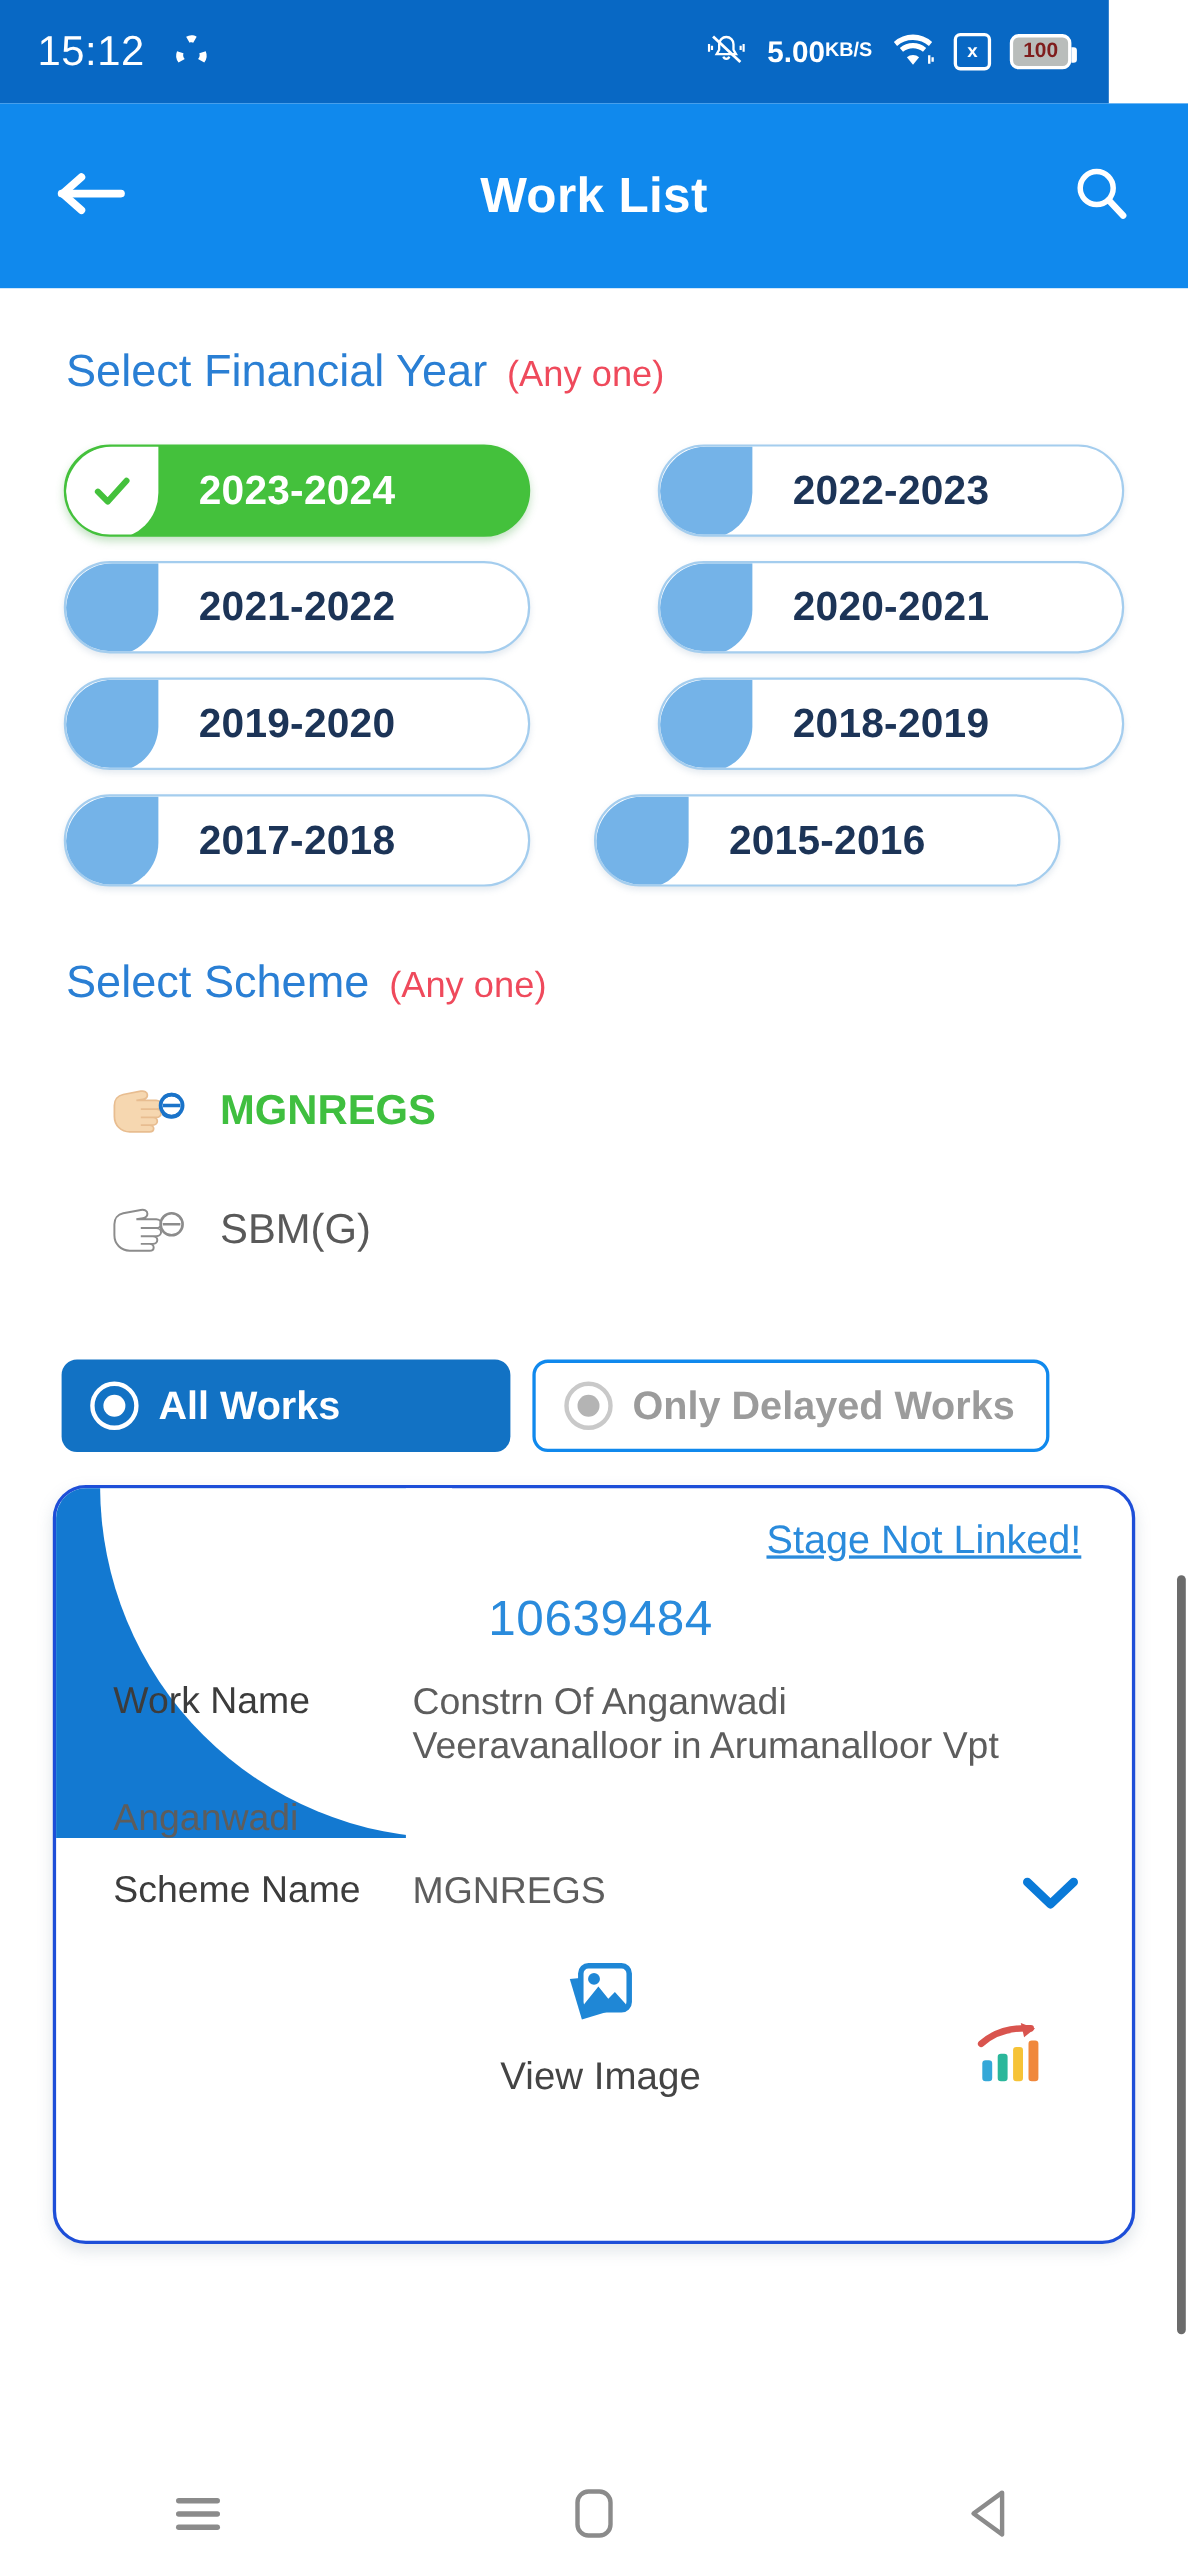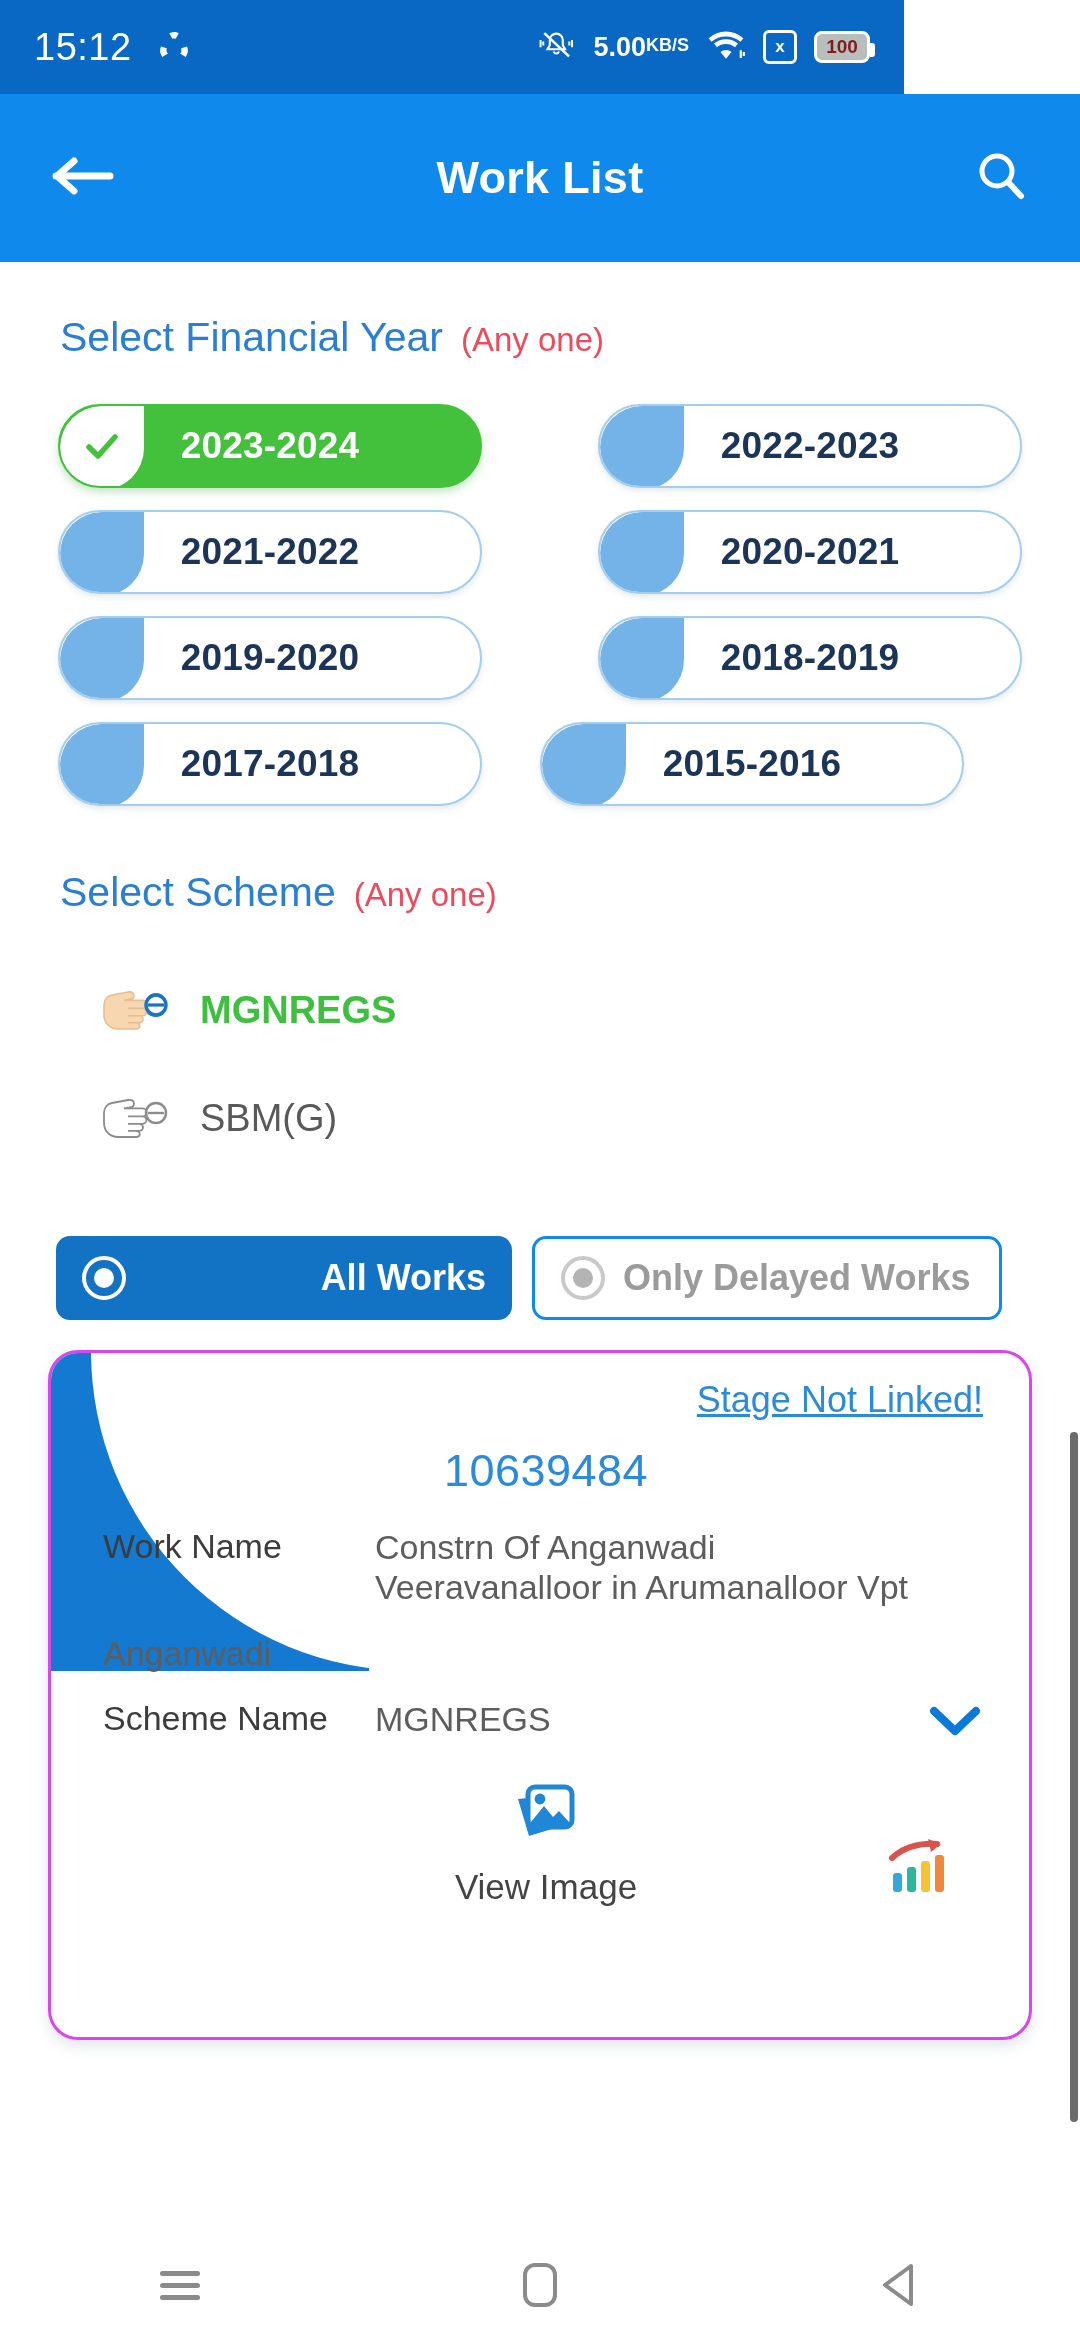--- a/index.html
+++ b/index.html
@@ -6,21 +6,21 @@
   html, body {
     width: 1080px; height: 2340px;
     background: #ffffff;
     font-family: "Liberation Sans", sans-serif;
     overflow: hidden;
   }
   .screen { position: relative; width: 1080px; height: 2340px; background: #ffffff; }
 
   
   .statusbar {
-    position: absolute; top: 0; left: 0; width: 904px; height: 94px;
+    position: absolute; top: 0; left: 0; width: 1008px; height: 94px;
     background: #0868c4; color: #ffffff;
     display: flex; align-items: center; padding: 0 34px;
   }
   .sb-time { font-size: 38px; letter-spacing: .5px; font-family: "Liberation Sans", sans-serif; }
   .sb-appicon { margin-left: 24px; display: flex; align-items: center; }
   .sb-right { margin-left: auto; display: flex; align-items: center; gap: 17px; }
   .sb-speed { display: flex; flex-direction: row; line-height: 1; }
   .sb-speed .v { font-size: 27px; font-weight: 600; }
   .sb-speed .u { font-size: 18px; font-weight: 600; margin-top: 2px; }
   .sb-sim {
@@ -99,31 +99,31 @@
   .scheme-name { font-size: 38px; margin-left: 14px; }
   .scheme-row.active .scheme-name { color: #3fbf3f; font-weight: 700; }
   .scheme-row.inactive .scheme-name { color: #595959; font-weight: 400; }
 
   
   .toggles { margin-top: 64px; padding: 0 56px; display: flex; gap: 20px; }
   .toggle {
     height: 84px; border-radius: 14px; display: flex; align-items: center;
     padding: 0 26px; cursor: pointer; font-size: 36px; font-weight: 700;
   }
-  .toggle.primary { background: #1272c4; color: #ffffff; width: 456px; justify-content: space-between; }
+  .toggle.primary { background: #1272c4; color: #ffffff; width: 408px; }
   .toggle.secondary { background: #ffffff; color: #9b9b9b; border: 3px solid #1089ed; width: 470px; }
   .radio { width: 44px; height: 44px; border-radius: 50%; border: 4px solid currentColor;
            display: flex; align-items: center; justify-content: center; margin-right: 18px; flex: none; }
   .radio i { width: 20px; height: 20px; border-radius: 50%; background: currentColor; display: block; }
   .toggle.secondary .radio { border-color: #c9c9c9; color: #b4b4b4; }
 
   
   .card-wrap { margin-top: 30px; padding: 0 48px; }
   .card {
-    position: relative; border: 3px solid #d946ef; border-radius: 30px;
+    position: relative; border: 3px solid #1d4ed8; border-radius: 30px;
     background: #ffffff; overflow: hidden;
     box-shadow: 0 6px 14px rgba(120,140,160,.22);
     padding: 0 0 52px 0; min-height: 690px;
   }
   .card-corner {
     position: absolute; left: -2px; top: -2px; width: 320px; height: 320px;
     background: #1379d1;
     border-radius: 30px 0 0 0;
     -webkit-mask-image: none;
   }

